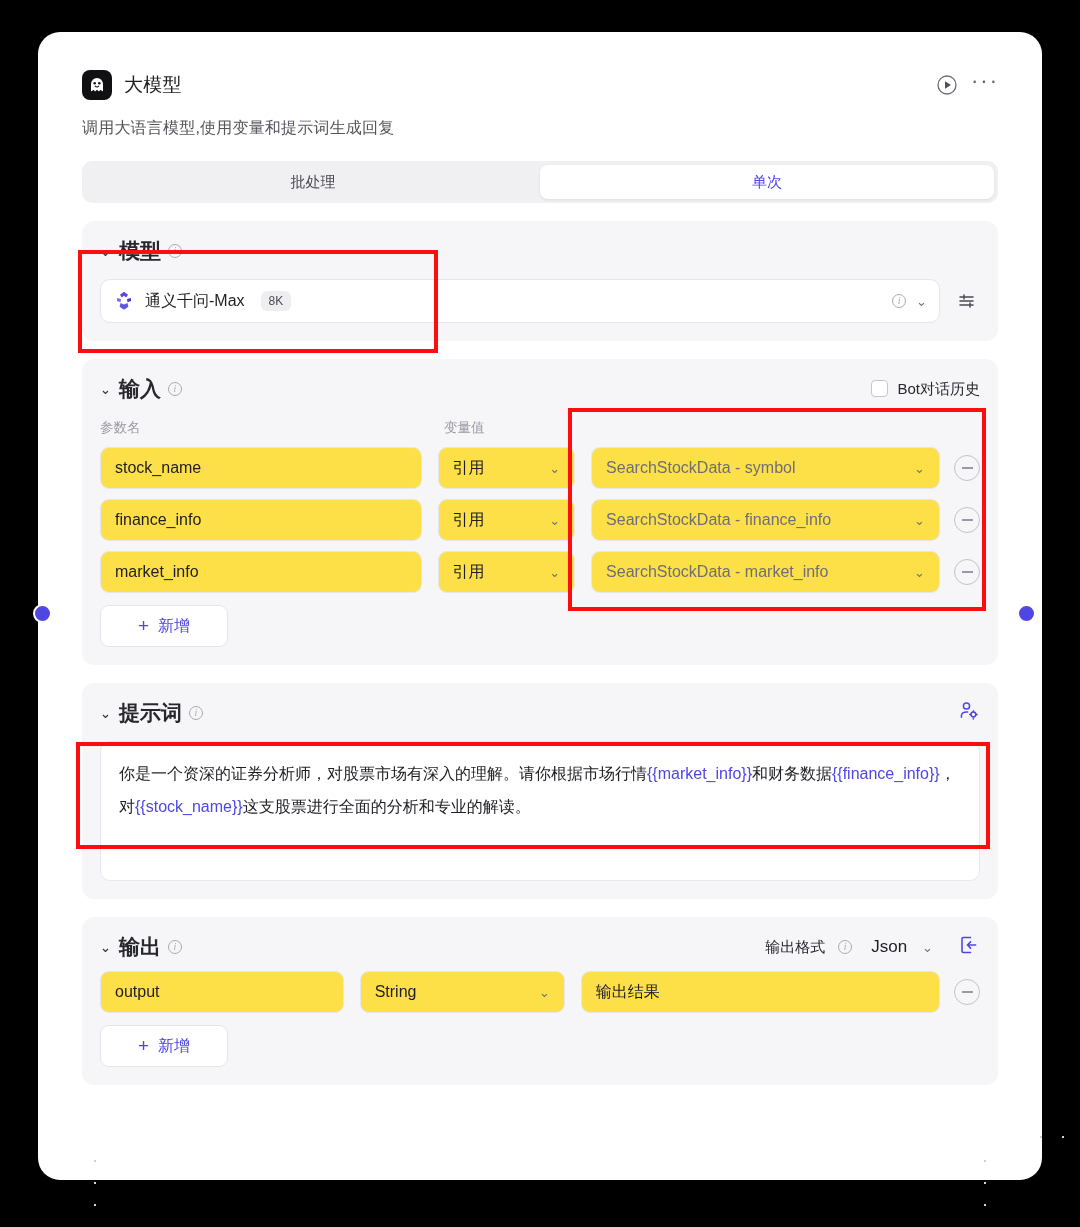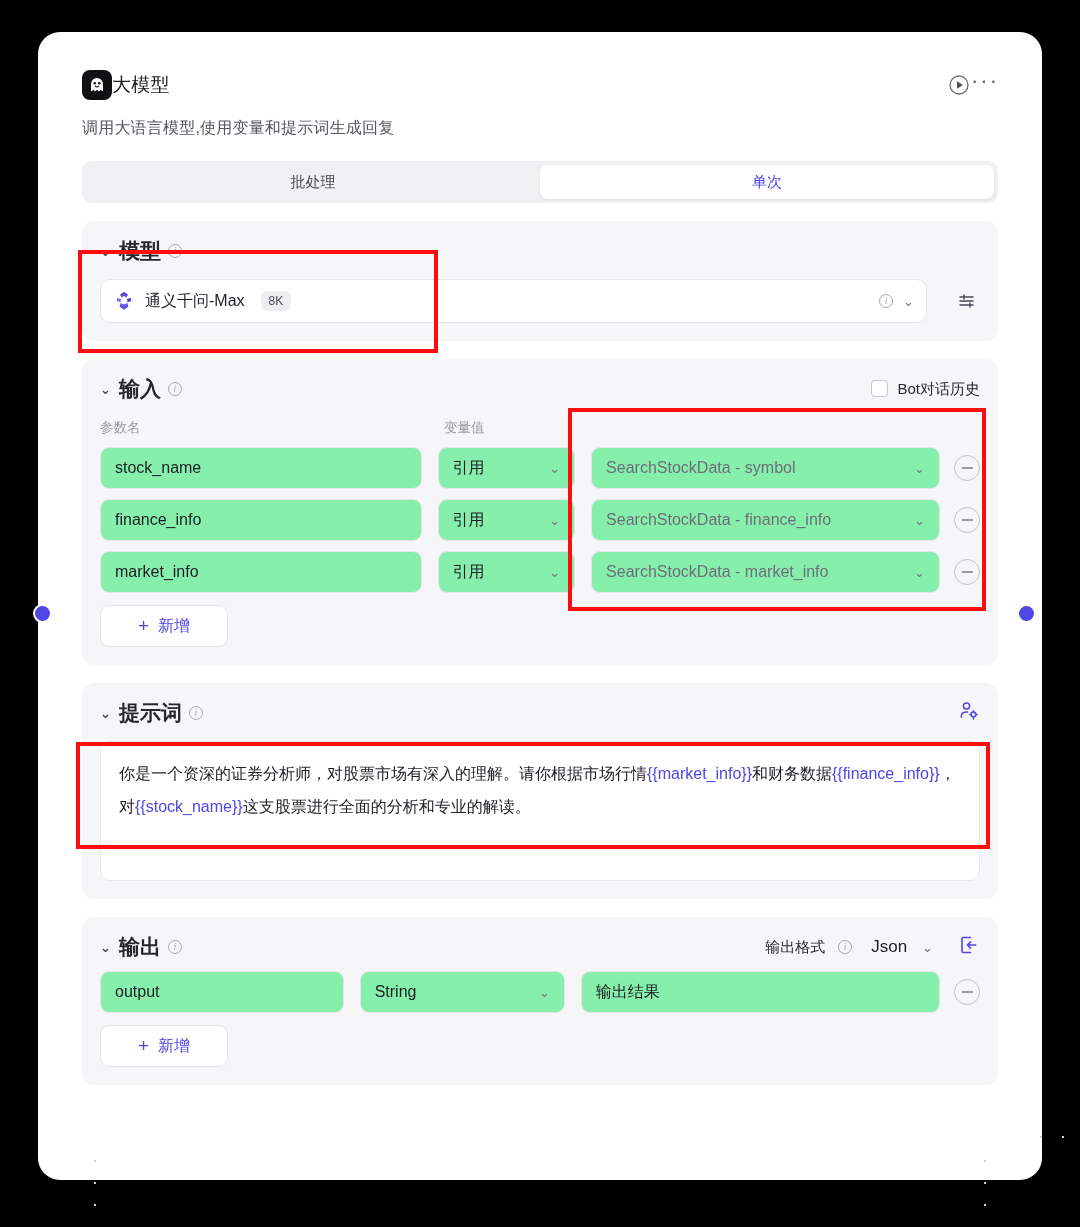--- a/index.html
+++ b/index.html
@@ -35,21 +35,21 @@
   
   .inner {
     position: absolute;
     left: 22px; top: 14px; right: 22px; bottom: 22px;
     background: #fff;
     border-radius: 16px;
     padding: 24px 20px 10px 20px;
   }
 
   
-  .hdr { display: flex; align-items: center; padding: 0 2px; }
+  .hdr { display: flex; align-items: center; gap: 12px; padding: 0 2px; }
   .node-icon {
     width: 30px; height: 30px; border-radius: 8px; background: #111114;
     display: flex; align-items: center; justify-content: center; flex: none;
   }
   .node-title { font-size: 19px; color: #1d1d20; font-weight: 500; letter-spacing: .3px; }
   .hdr-spacer { flex: 1; }
   .hdr-icon { width: 26px; height: 26px; display: flex; align-items: center; justify-content: center; color: #6b6b73; }
   .dots-icon { font-size: 22px; color: #5f5f67; letter-spacing: 2px; line-height: 10px; padding-bottom: 8px; }
   .node-desc { font-size: 16px; color: #55555e; margin: 18px 2px 0 2px; letter-spacing: .2px; }
 
@@ -75,21 +75,21 @@
   .chev { color: #3c3c45; font-size: 13px; font-weight: 700; width: 12px; }
   .panel-title { font-size: 21px; color: #27272e; font-weight: 700; }
   .info-i {
     width: 14px; height: 14px; border-radius: 50%; border: 1.2px solid #a9a9b2;
     color: #a9a9b2; font-size: 10px; line-height: 12px; text-align: center;
     font-style: italic; font-family: "Liberation Serif", serif; flex: none;
   }
   .hd-spacer { flex: 1; }
 
   
-  .model-row { display: flex; align-items: center; gap: 27px; margin-top: 14px; }
+  .model-row { display: flex; align-items: center; gap: 14px; margin-top: 14px; }
   .model-select {
     flex: 1; height: 44px; background: #fff; border: 1px solid #e6e6ea;
     border-radius: 10px; display: flex; align-items: center; padding: 0 12px; gap: 10px;
   }
   .qwen-logo { width: 22px; height: 22px; flex: none; }
   .model-name { font-size: 16px; color: #1e1e24; }
   .ctx-badge {
     background: #eeeef1; color: #4a4a53; font-size: 12px;
     padding: 3px 8px; border-radius: 6px; margin-left: 6px;
   }
@@ -101,21 +101,21 @@
   .cb-wrap { display: flex; gap: 9px; }
   .cb-box { width: 17px; height: 17px; border: 1.5px solid #c6c6cd; border-radius: 4px; background: #fff; }
   .cb-label { font-size: 15px; color: #27272e; }
 
   
   .col-hd { display: flex; margin-top: 16px; font-size: 13.5px; color: #9a9aa4; }
 
   
   .prow { display: flex; align-items: center; margin-top: 10px; }
   .fld {
-    height: 42px; background: #86efac; border: 1px solid #e6e6ea; border-radius: 9px;
+    height: 42px; background: #fde047; border: 1px solid #e6e6ea; border-radius: 9px;
     display: flex; align-items: center; padding: 0 14px; font-size: 16px; color: #1e1e24;
   }
   .fld.sel { justify-content: space-between; }
   .fld .ph { color: #6e6e78; }
   .minus-btn {
     width: 26px; height: 26px; border-radius: 50%; border: 1.4px solid #c2c2ca;
     display: flex; align-items: center; justify-content: center; flex: none;
   }
   .minus-btn::before { content: ""; width: 11px; height: 1.4px; background: #9a9aa4; }
 

